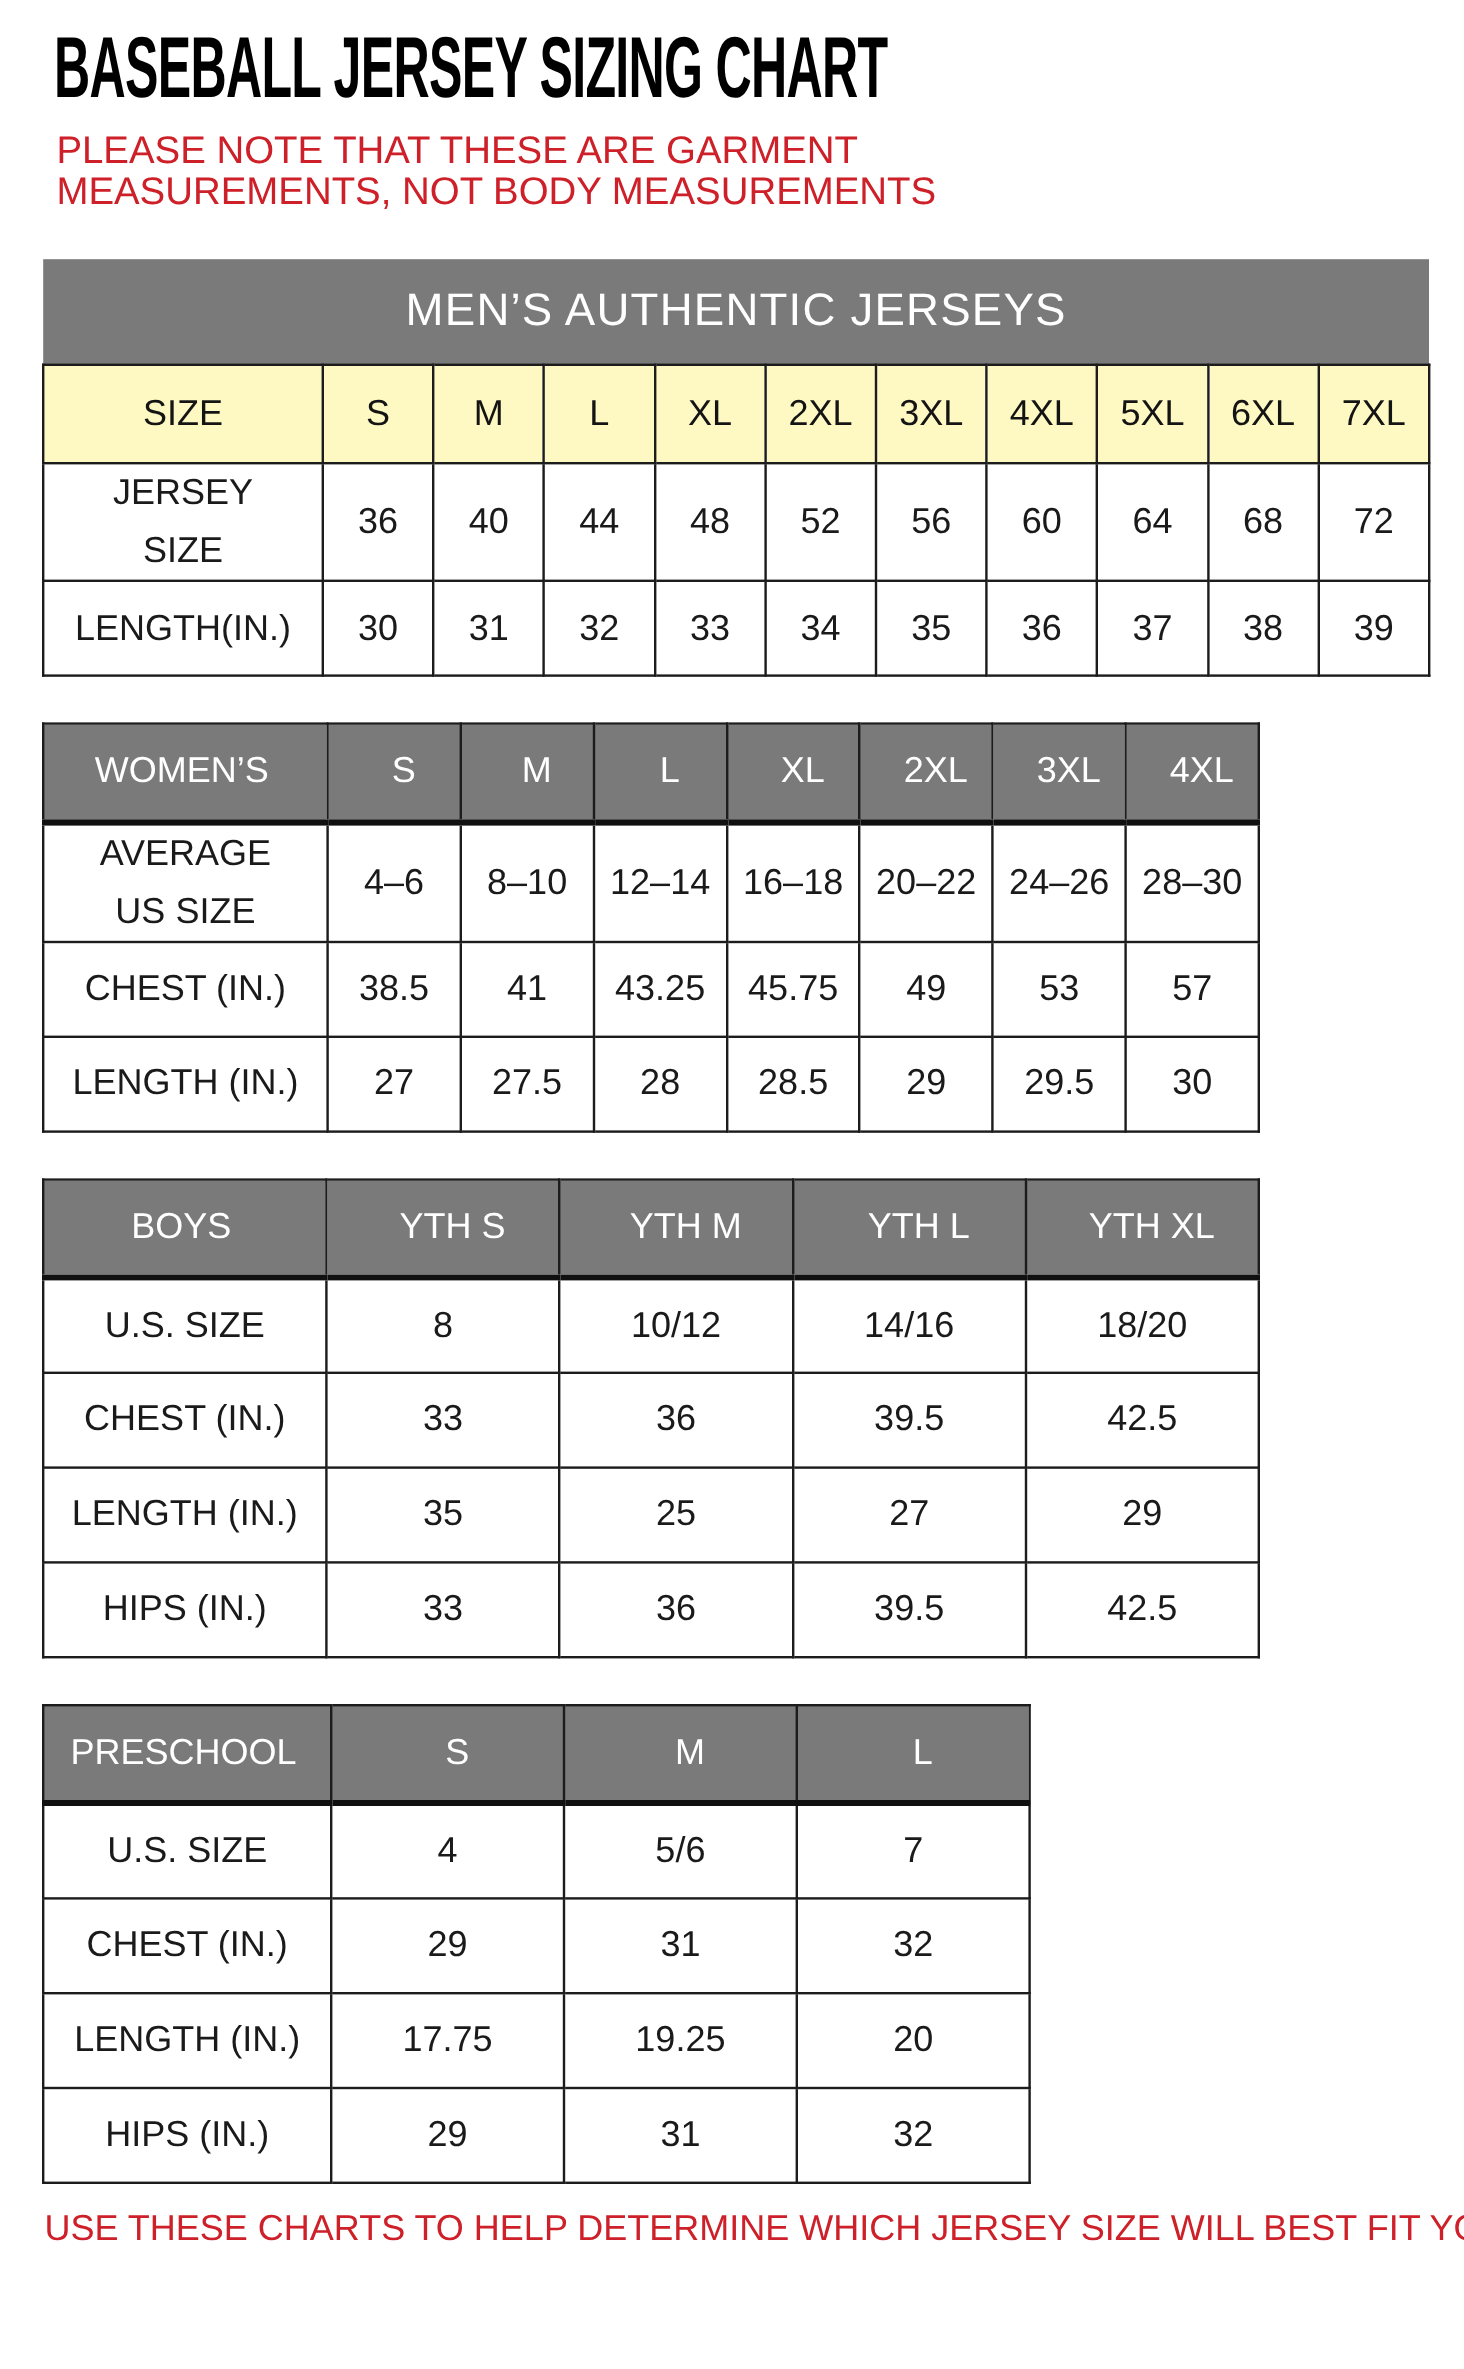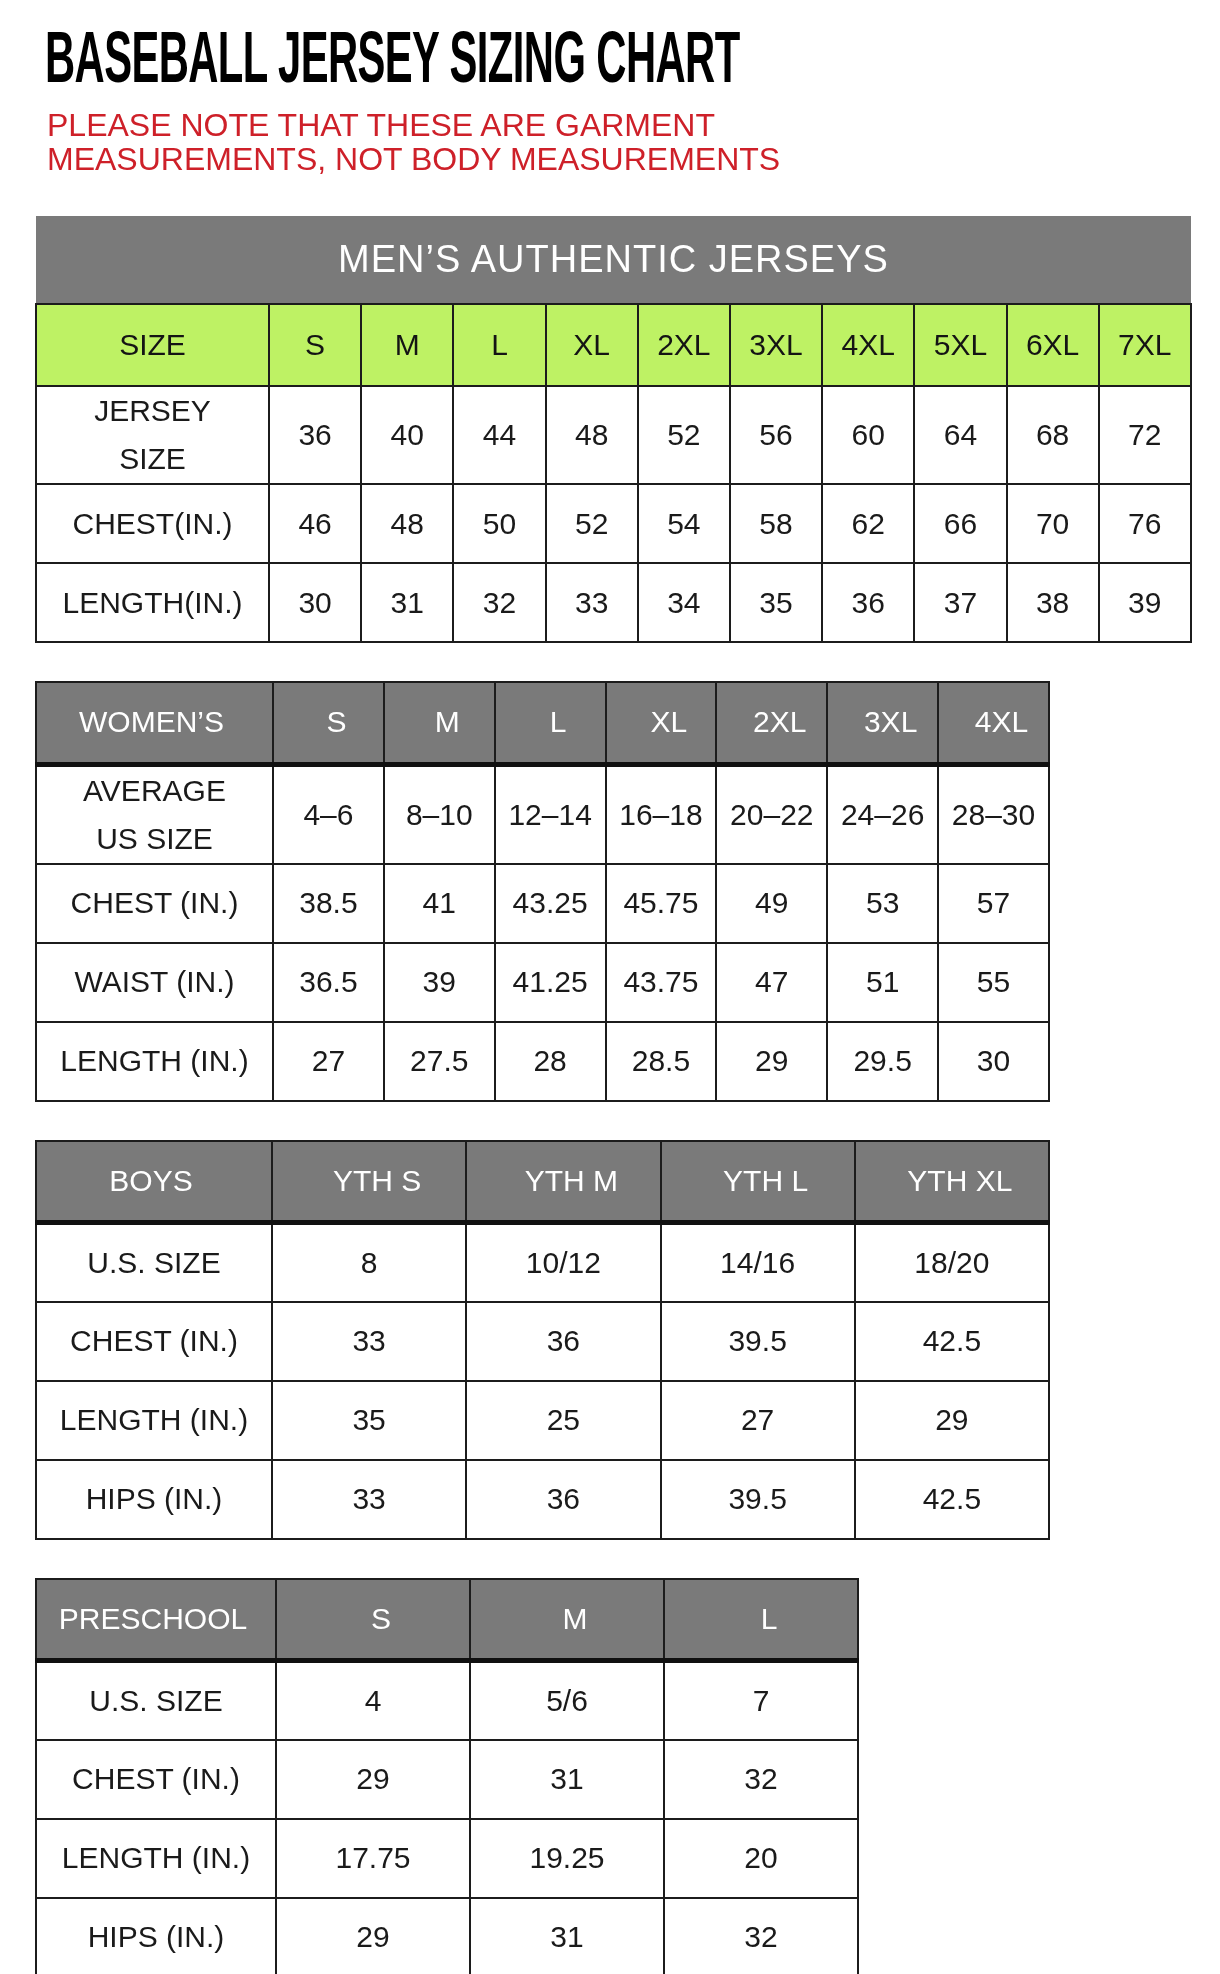--- a/index.html
+++ b/index.html
@@ -38,21 +38,21 @@
   table.sizing tr > *:first-child{padding:0 22px;}
   
   tr.banner-row{height:88px;}
   th.banner{
     background:#7a7a7a;color:#fff;
     font-size:38px;border:0 !important;
     letter-spacing:1px;
   }
   
   tr.labels{height:82px;}
-  tr.labels.light th{background:#bef264;color:#141414;}
+  tr.labels.light th{background:#fef9c3;color:#141414;}
   tr.labels.dark th{
     background:#7a7a7a;color:#ffffff;
     border-bottom:5px solid #101010;
     padding-left:16px;
   }
   tbody tr{height:79px;}
   th.rowlabel{white-space:pre-line;line-height:48px;}
 
   .footer{
     margin:20px 0 0 2px;
@@ -109,33 +109,20 @@
               <td>44</td>
               <td>48</td>
               <td>52</td>
               <td>56</td>
               <td>60</td>
               <td>64</td>
               <td>68</td>
               <td>72</td>
             </tr>
             <tr>
-              <th class="rowlabel">CHEST(IN.)</th>
-              <td>46</td>
-              <td>48</td>
-              <td>50</td>
-              <td>52</td>
-              <td>54</td>
-              <td>58</td>
-              <td>62</td>
-              <td>66</td>
-              <td>70</td>
-              <td>76</td>
-            </tr>
-            <tr>
               <th class="rowlabel">LENGTH(IN.)</th>
               <td>30</td>
               <td>31</td>
               <td>32</td>
               <td>33</td>
               <td>34</td>
               <td>35</td>
               <td>36</td>
               <td>37</td>
               <td>38</td>
@@ -184,30 +171,20 @@
               <th class="rowlabel">CHEST (IN.)</th>
               <td>38.5</td>
               <td>41</td>
               <td>43.25</td>
               <td>45.75</td>
               <td>49</td>
               <td>53</td>
               <td>57</td>
             </tr>
             <tr>
-              <th class="rowlabel">WAIST (IN.)</th>
-              <td>36.5</td>
-              <td>39</td>
-              <td>41.25</td>
-              <td>43.75</td>
-              <td>47</td>
-              <td>51</td>
-              <td>55</td>
-            </tr>
-            <tr>
               <th class="rowlabel">LENGTH (IN.)</th>
               <td>27</td>
               <td>27.5</td>
               <td>28</td>
               <td>28.5</td>
               <td>29</td>
               <td>29.5</td>
               <td>30</td>
             </tr>
           </tbody>

